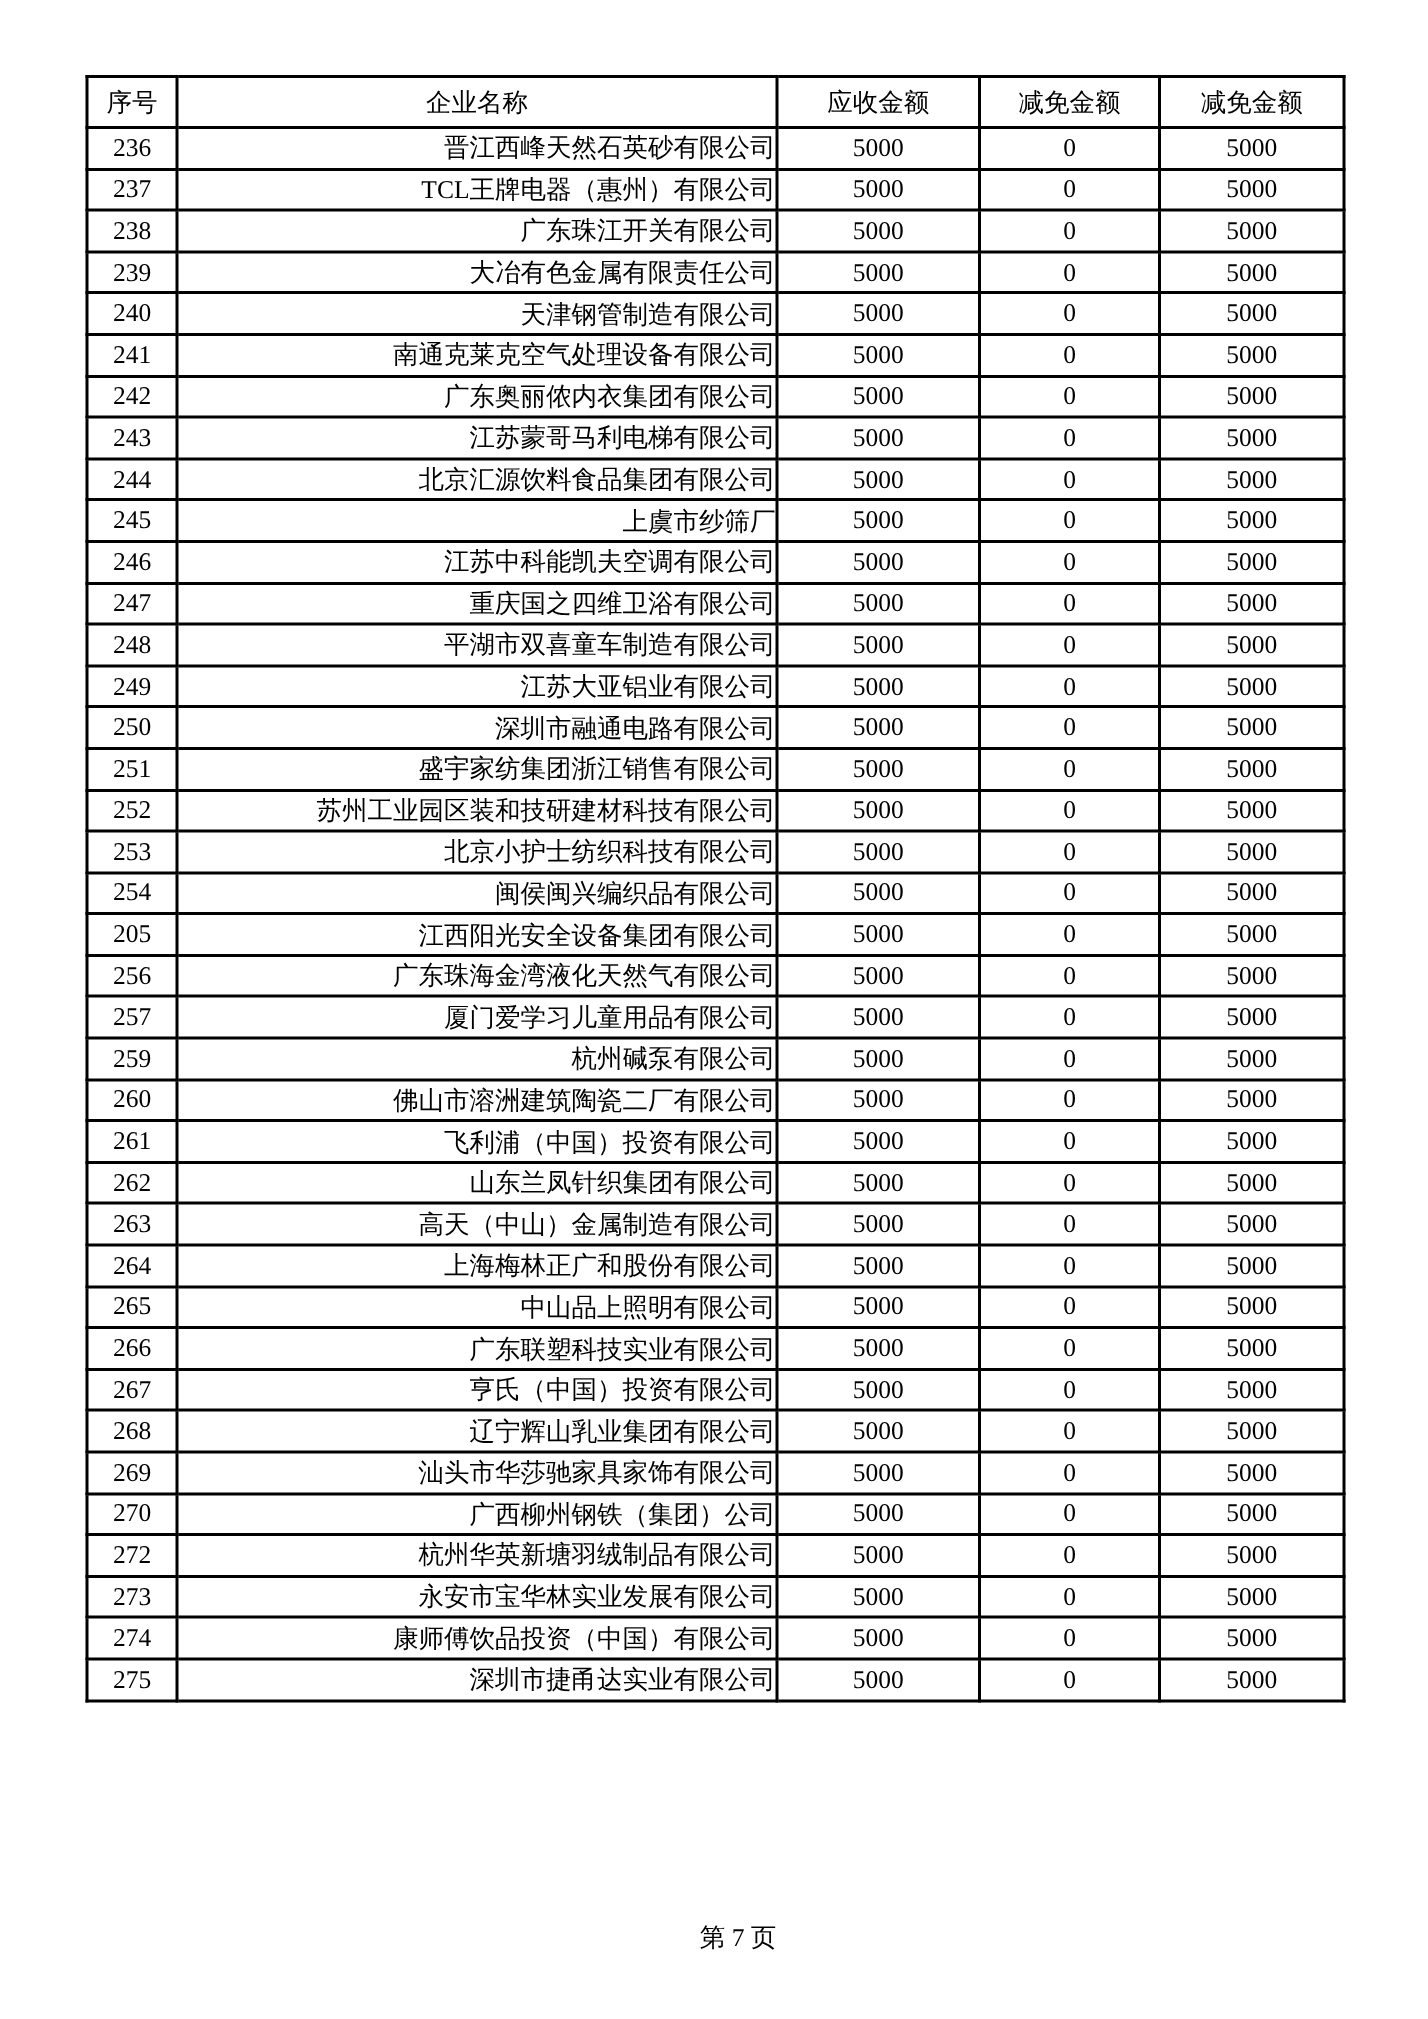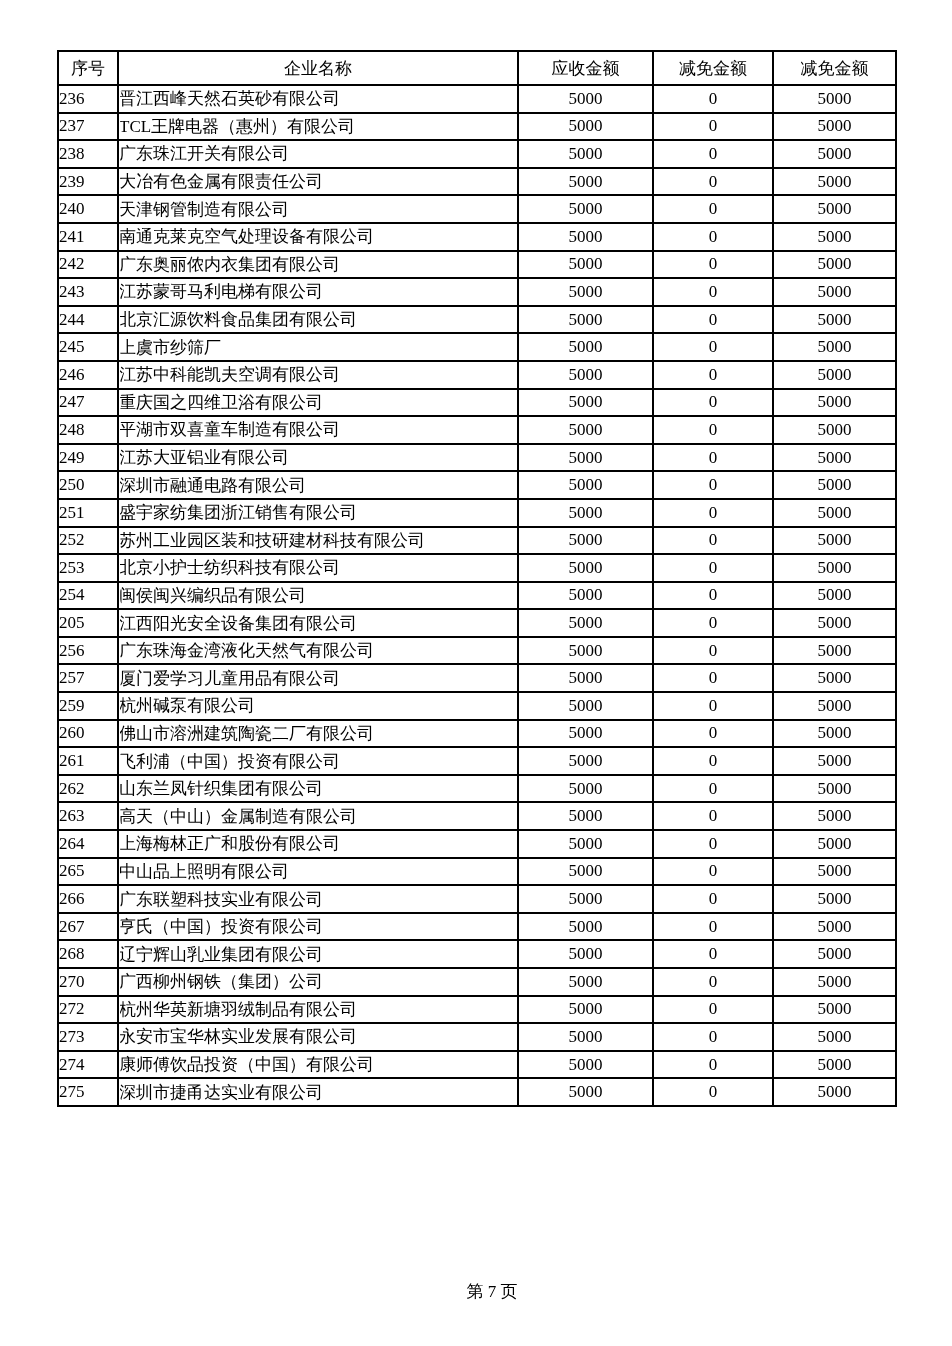--- a/index.html
+++ b/index.html
@@ -38,25 +38,25 @@
     font-size: 17px;
     text-align: center;
     vertical-align: middle;
   }
   table.fee-table td {
     height: 25.6px;
     font-size: 17px;
     vertical-align: middle;
   }
   td.cell-no {
+    text-align: center;
   }
   td.cell-name {
-    text-align: left;
+    text-align: right;
     padding-left: 7px;
-    border-radius: 10px;
   }
   td.cell-amount {
     text-align: center;
   }
   .page-footer {
     position: absolute;
     left: 16px;
     top: 1280px;
     width: 952px;
     text-align: center;
@@ -336,20 +336,27 @@
   </tr>
 
   <tr>
     <td class="cell-no">268</td>
     <td class="cell-name">辽宁辉山乳业集团有限公司</td>
     <td class="cell-amount">5000</td>
     <td class="cell-amount">0</td>
     <td class="cell-amount">5000</td>
   </tr>
 
+  <tr>
+    <td class="cell-no">269</td>
+    <td class="cell-name">汕头市华莎驰家具家饰有限公司</td>
+    <td class="cell-amount">5000</td>
+    <td class="cell-amount">0</td>
+    <td class="cell-amount">5000</td>
+  </tr>
 
   <tr>
     <td class="cell-no">270</td>
     <td class="cell-name">广西柳州钢铁（集团）公司</td>
     <td class="cell-amount">5000</td>
     <td class="cell-amount">0</td>
     <td class="cell-amount">5000</td>
   </tr>
 
 

